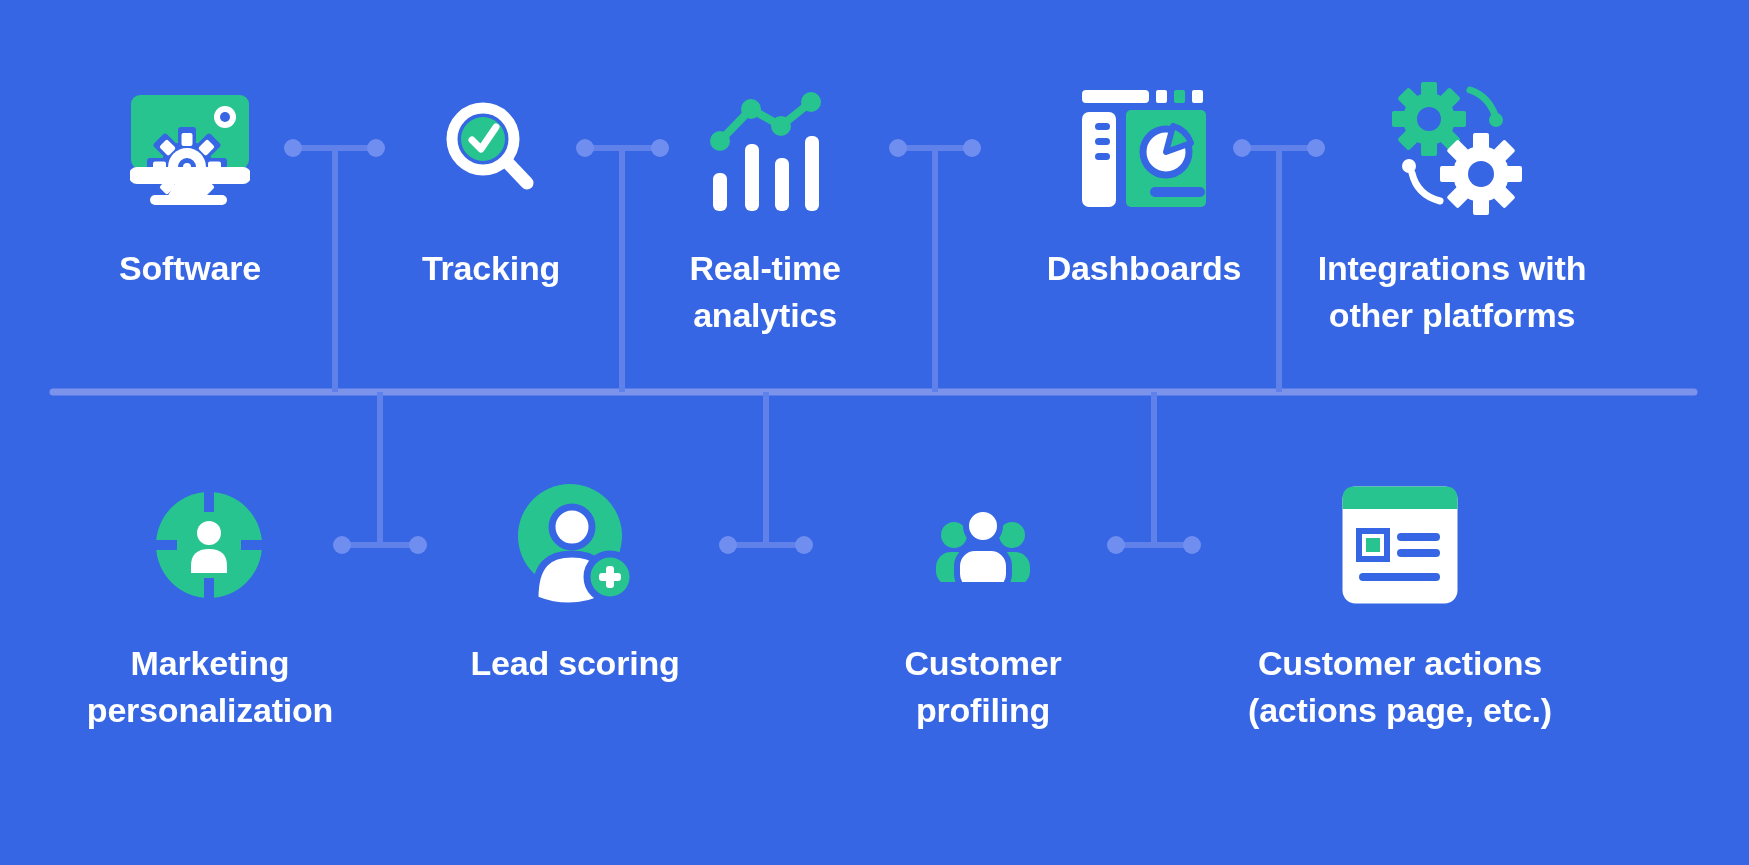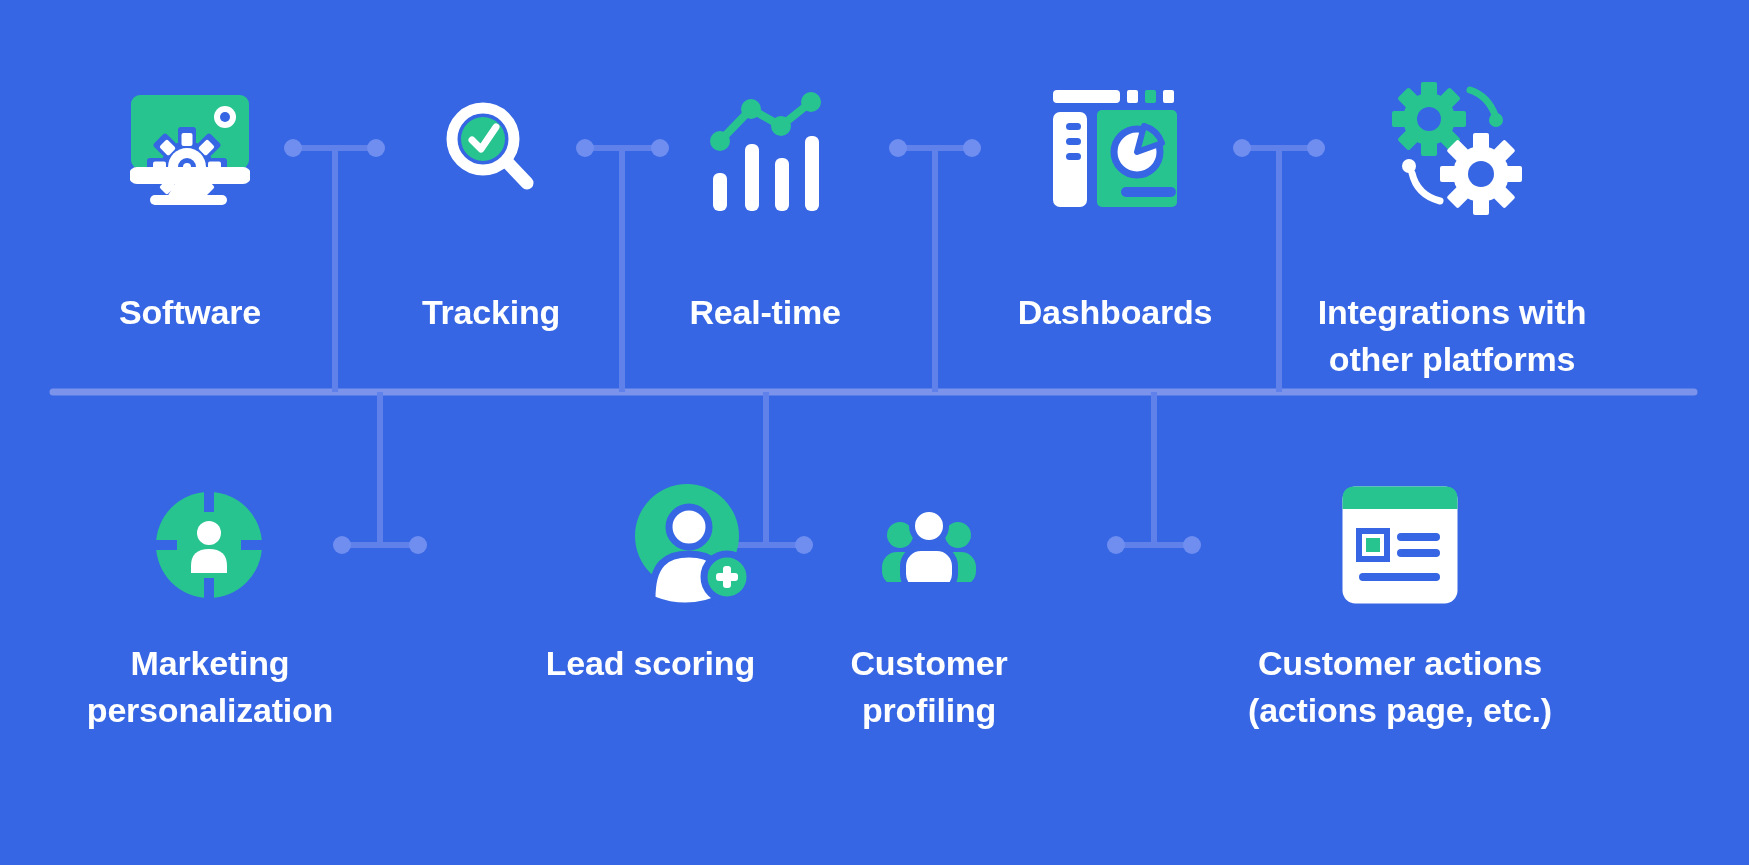--- a/index.html
+++ b/index.html
@@ -8,29 +8,29 @@
   }
   *{margin:0;padding:0;box-sizing:border-box;}
   html,body{width:1749px;height:865px;}
   body{background:var(--bg);overflow:hidden;font-family:"Liberation Sans","DejaVu Sans",sans-serif;}
   .canvas{position:relative;width:1749px;height:865px;background:var(--bg);}
   .connectors{position:absolute;left:0;top:0;width:1749px;height:865px;}
   .connectors .h,.connectors .v{stroke:var(--line);stroke-width:6;}
   .connectors .trunk{stroke:var(--trunk);stroke-width:7;stroke-linecap:round;}
   .connectors .dot{fill:var(--dot);}
   .item{position:absolute;width:360px;display:flex;flex-direction:column;align-items:center;}
-  .item.top{top:82px;gap:44px;}
+  .item.top{top:82px;}
   .item.bottom{top:477px;}
   .icon-box{height:135px;display:flex;align-items:center;justify-content:center;}
   .label{margin-top:28px;text-align:center;color:var(--text);font-size:34px;font-weight:700;line-height:47px;letter-spacing:-0.2px;}
   .label span{display:block;}
   
   .pos-software{left:10px;} .pos-tracking{left:311px;} .pos-realtime{left:585px;justify-content:space-between;}
-  .pos-dashboards{left:935px;} .pos-integrations{left:1272px;}
-  .pos-marketing{left:30px;} .pos-lead{left:395px;align-items:flex-end;} .pos-profiling{left:749px;} .pos-actions{left:1220px;}
+  .pos-dashboards{left:964px;} .pos-integrations{left:1272px;}
+  .pos-marketing{left:30px;} .pos-lead{left:395px;} .pos-profiling{left:803px;} .pos-actions{left:1220px;}
 </style>
 </head>
 <body>
 
 <div class="canvas">
 
   <svg class="connectors" viewBox="0 0 1749 865" aria-hidden="true">
 
     <line class="trunk" x1="53" y1="392" x2="1694" y2="392"></line>
 
@@ -150,20 +150,21 @@
         <g fill="var(--green)">
           <circle cx="15" cy="52" r="10"></circle>
           <circle cx="46" cy="20" r="10"></circle>
           <circle cx="76" cy="37" r="10"></circle>
           <circle cx="106" cy="13" r="10"></circle>
         </g>
       </svg>
     </div>
     <div class="label">
       <span>Real-time</span>
+        <span>analytics</span>
     </div>
   </div>
 
   <div class="item top pos-dashboards">
     <div class="icon-box">
       <svg width="124" height="120" viewBox="0 0 124 120">
         <rect x="0" y="0" width="67" height="13" rx="4" fill="#fff"></rect>
         <rect x="74" y="0" width="11" height="13" rx="2" fill="#fff"></rect>
         <rect x="92" y="0" width="11" height="13" rx="2" fill="var(--green)"></rect>
         <rect x="110" y="0" width="11" height="13" rx="2" fill="#fff"></rect>

